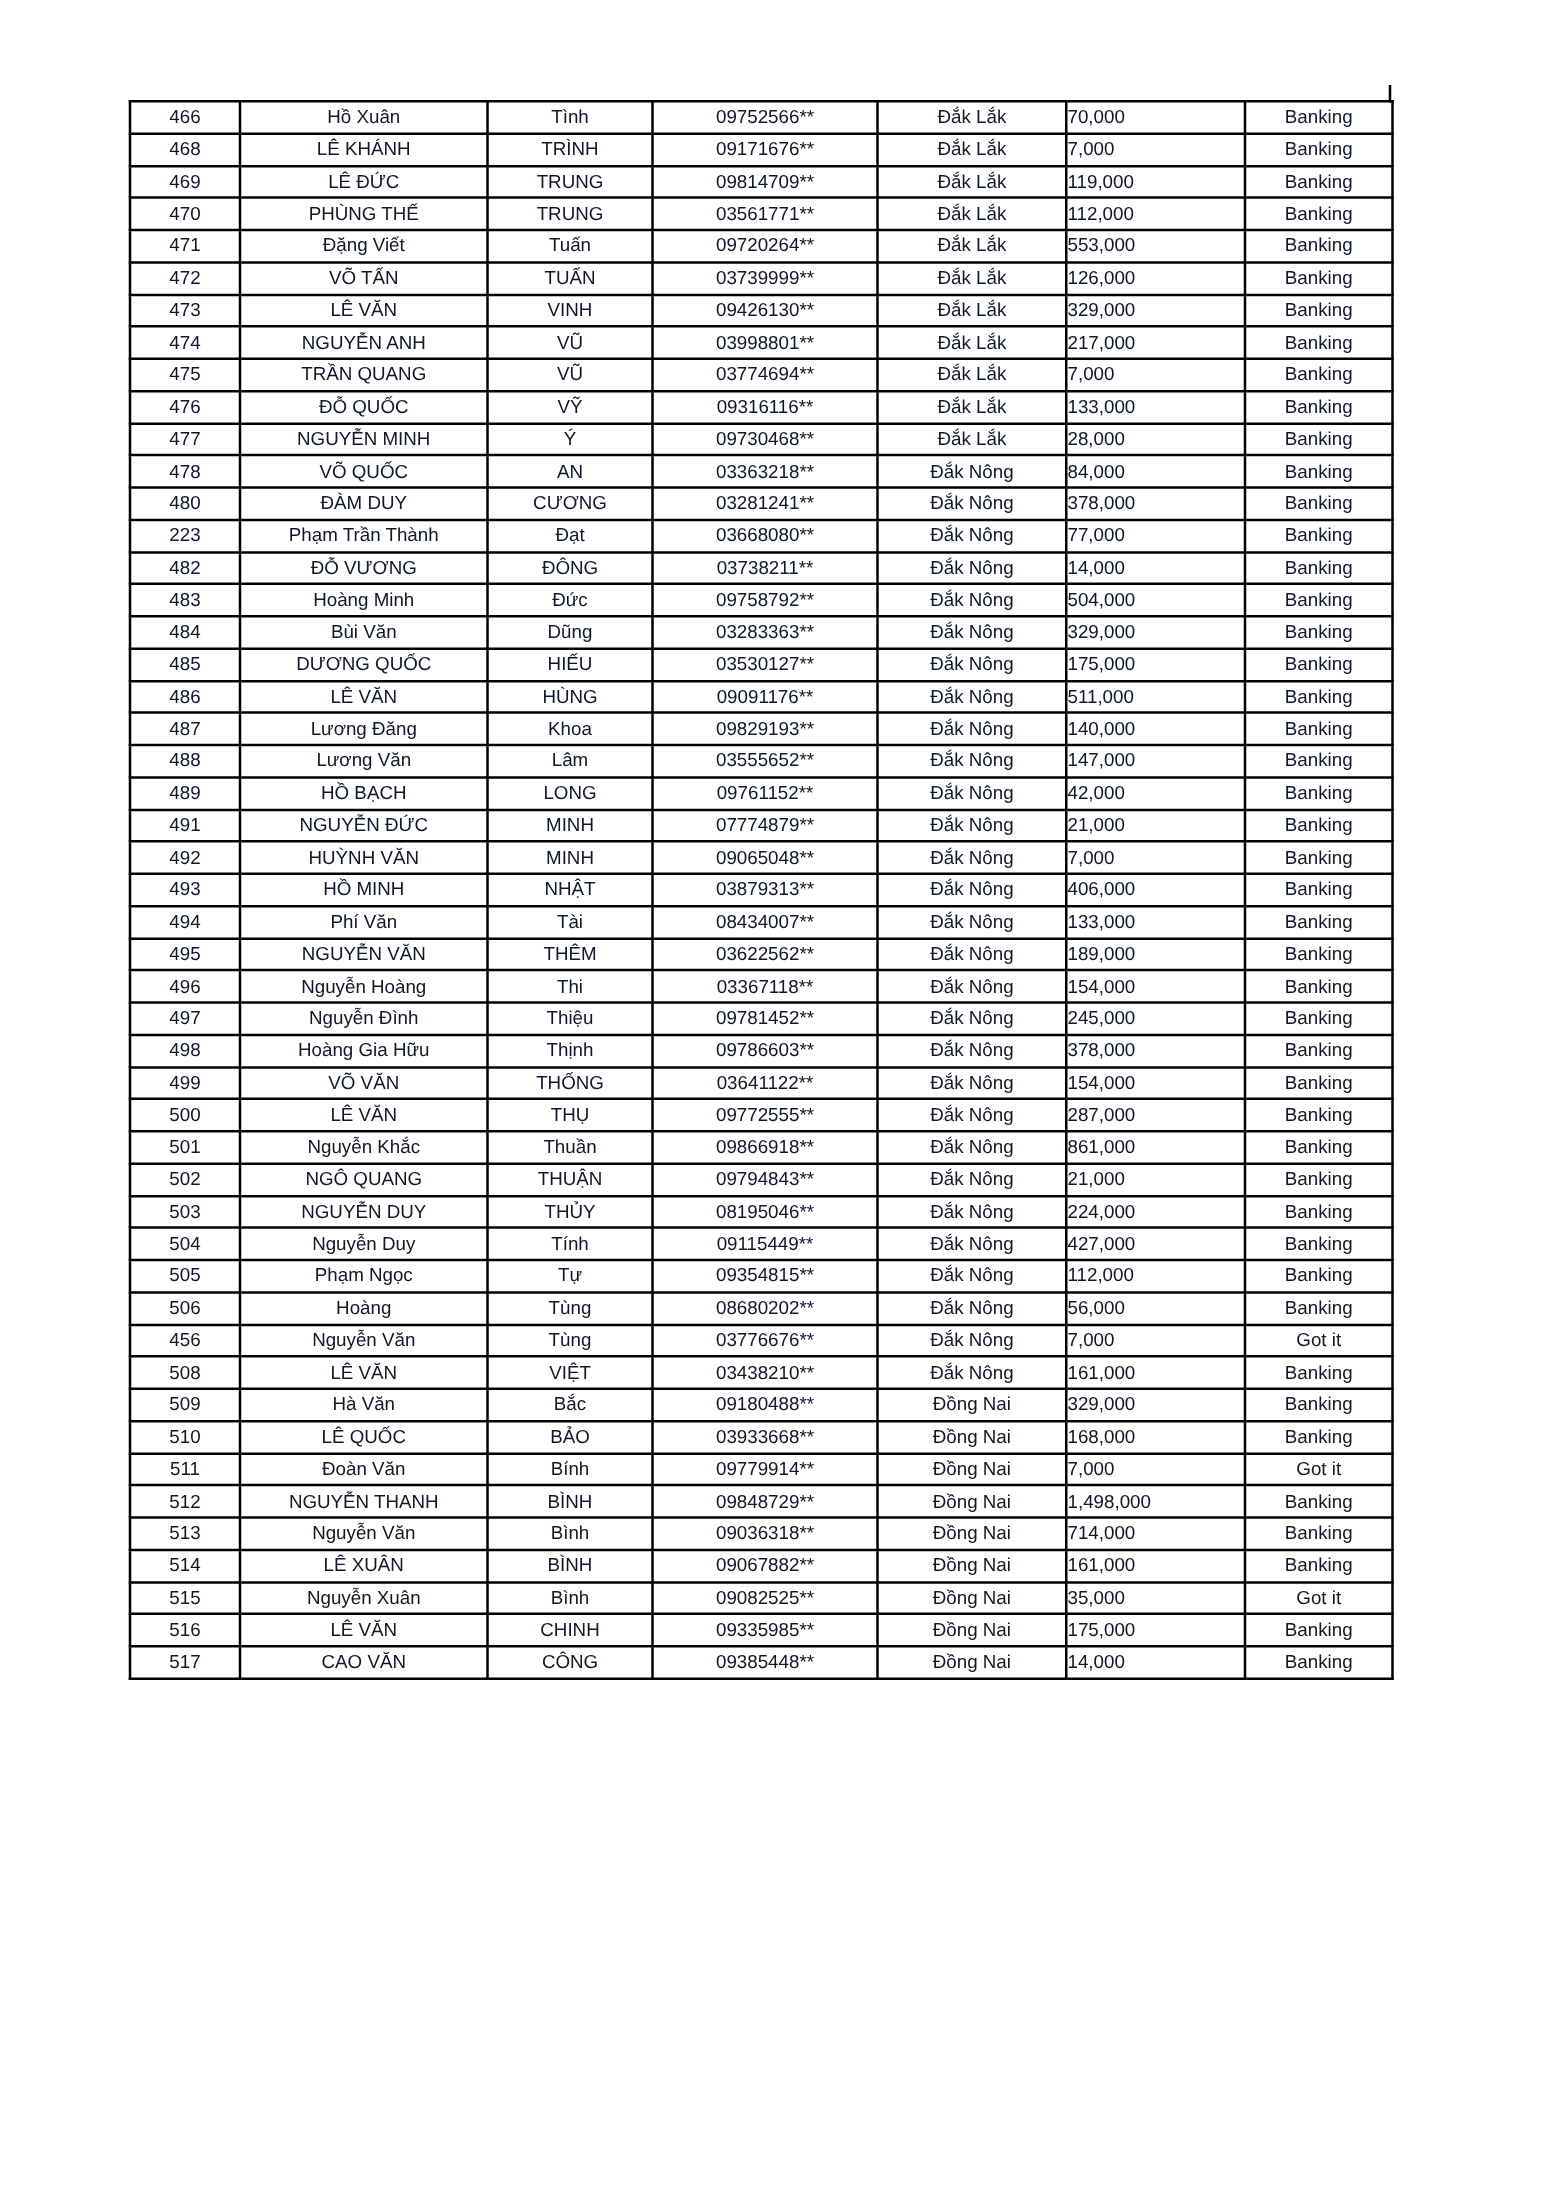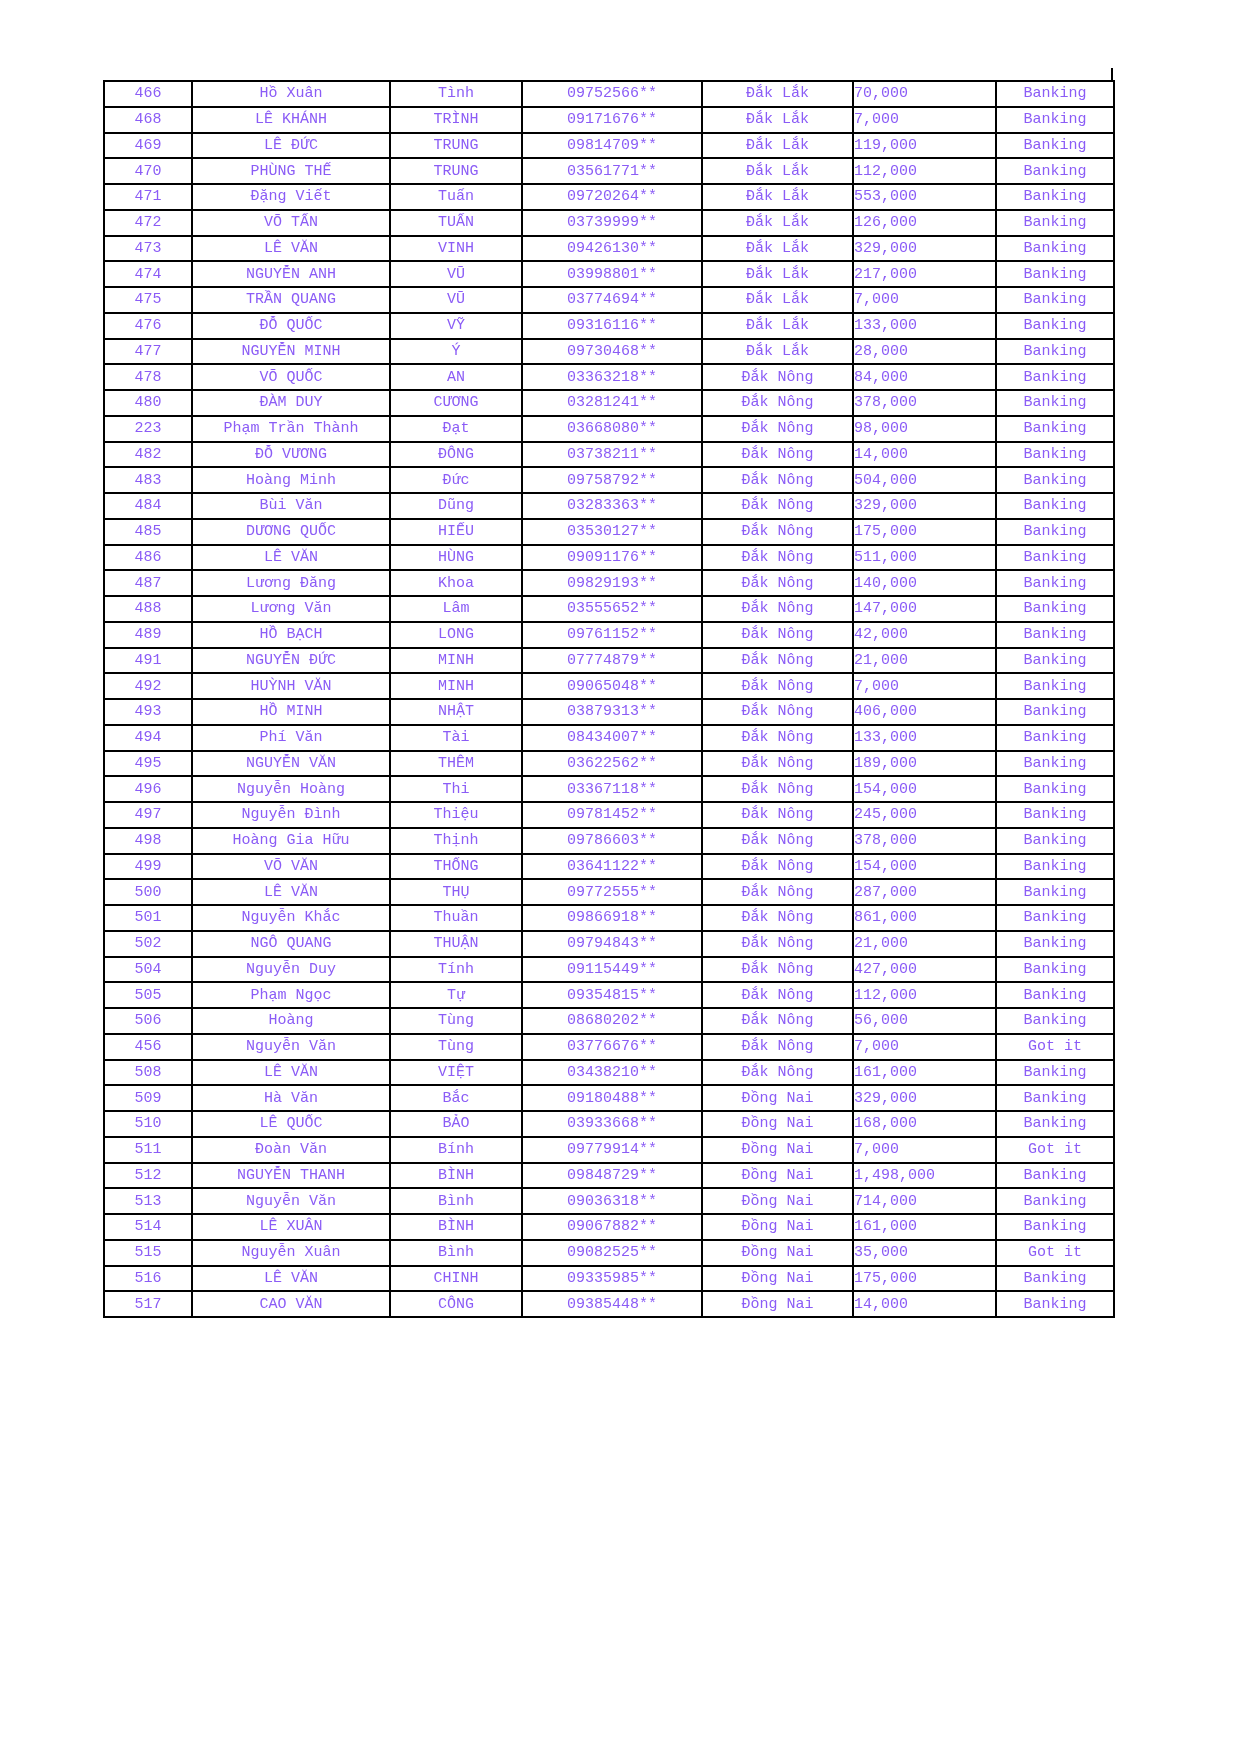--- a/index.html
+++ b/index.html
@@ -1,22 +1,22 @@
 <!DOCTYPE html>
 <html><head>
 <meta charset="utf-8">
 <style>
   html, body { margin: 0; padding: 0; }
   .page {
     position: relative;
     width: 1230px;
     height: 1755px;
     background: #ffffff;
-    font-family: Liberation Mono, monospace;
-    color: #8b5cf6;
+    font-family: Liberation Sans, sans-serif;
+    color: #0f172a;
     overflow: hidden;
   }
   table.winners {
     position: absolute;
     left: 103px;
     top: 80px;
     width: 1010px;
     border-collapse: collapse;
     table-layout: fixed;
   }
@@ -176,21 +176,21 @@
           <td class="al-center">Đắk Nông</td>
           <td class="al-right">378,000</td>
           <td class="al-center">Banking</td>
         </tr>
         <tr>
           <td class="al-center">223</td>
           <td class="al-center">Phạm Trần Thành</td>
           <td class="al-center">Đạt</td>
           <td class="al-center">03668080**</td>
           <td class="al-center">Đắk Nông</td>
-          <td class="al-right">98,000</td>
+          <td class="al-right">77,000</td>
           <td class="al-center">Banking</td>
         </tr>
         <tr>
           <td class="al-center">482</td>
           <td class="al-center">ĐỖ VƯƠNG</td>
           <td class="al-center">ĐÔNG</td>
           <td class="al-center">03738211**</td>
           <td class="al-center">Đắk Nông</td>
           <td class="al-right">14,000</td>
           <td class="al-center">Banking</td>
@@ -357,20 +357,29 @@
           <td class="al-right">861,000</td>
           <td class="al-center">Banking</td>
         </tr>
         <tr>
           <td class="al-center">502</td>
           <td class="al-center">NGÔ QUANG</td>
           <td class="al-center">THUẬN</td>
           <td class="al-center">09794843**</td>
           <td class="al-center">Đắk Nông</td>
           <td class="al-right">21,000</td>
+          <td class="al-center">Banking</td>
+        </tr>
+        <tr>
+          <td class="al-center">503</td>
+          <td class="al-center">NGUYỄN DUY</td>
+          <td class="al-center">THỦY</td>
+          <td class="al-center">08195046**</td>
+          <td class="al-center">Đắk Nông</td>
+          <td class="al-right">224,000</td>
           <td class="al-center">Banking</td>
         </tr>
         <tr>
           <td class="al-center">504</td>
           <td class="al-center">Nguyễn Duy</td>
           <td class="al-center">Tính</td>
           <td class="al-center">09115449**</td>
           <td class="al-center">Đắk Nông</td>
           <td class="al-right">427,000</td>
           <td class="al-center">Banking</td>

